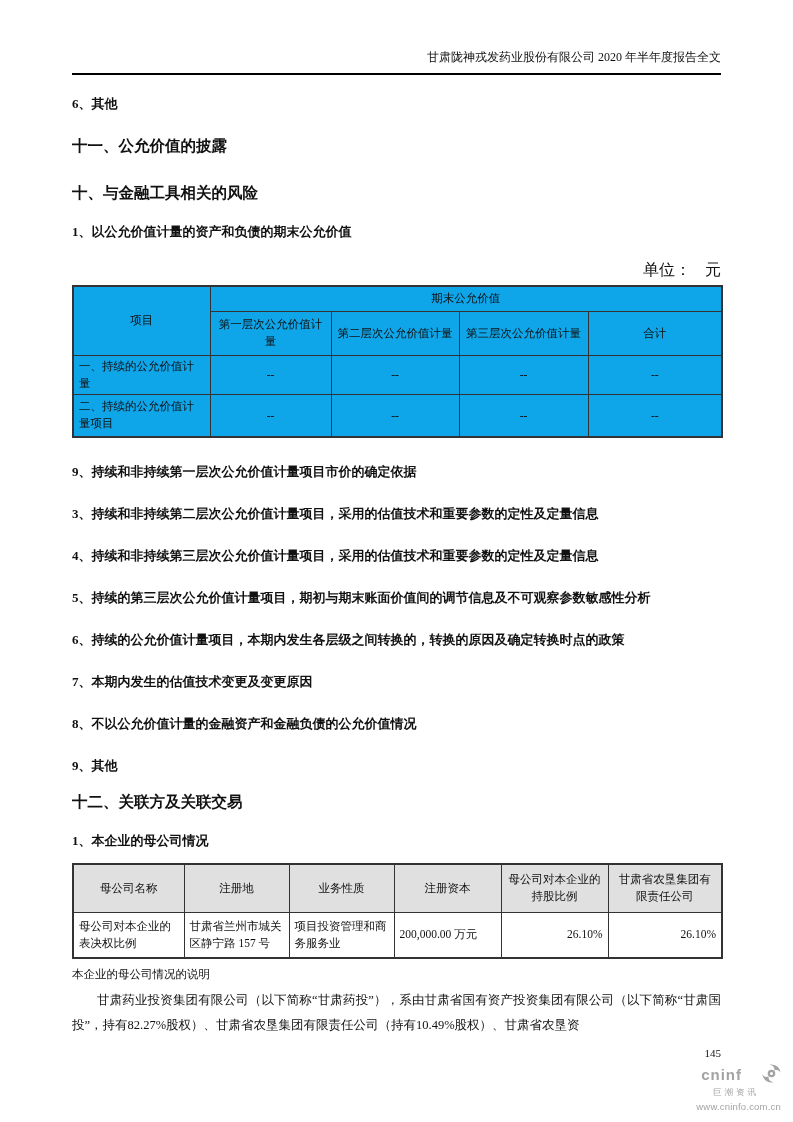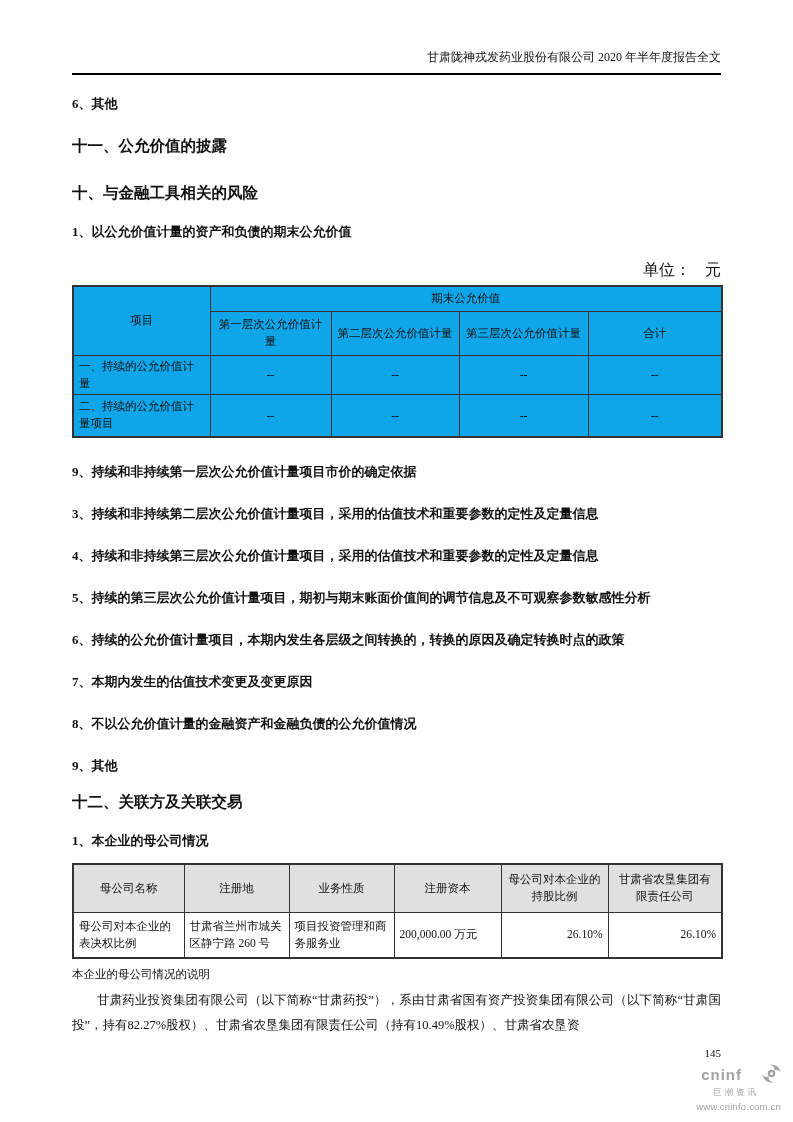--- a/index.html
+++ b/index.html
@@ -210,21 +210,21 @@
       <tr class="hd-row">
         <td>母公司名称</td>
         <td>注册地</td>
         <td>业务性质</td>
         <td>注册资本</td>
         <td>母公司对本企业的持股比例</td>
         <td>甘肃省农垦集团有限责任公司</td>
       </tr>
       <tr class="body-row">
         <td>母公司对本企业的表决权比例</td>
-        <td>甘肃省兰州市城关区静宁路 260 号</td>
+        <td>甘肃省兰州市城关区静宁路 157 号</td>
         <td>项目投资管理和商务服务业</td>
         <td>200,000.00 万元</td>
         <td class="ta-r">26.10%</td>
         <td class="ta-r">26.10%</td>
       </tr>
     </tbody>
   </table>
 
   <div class="note-title">本企业的母公司情况的说明</div>
 

